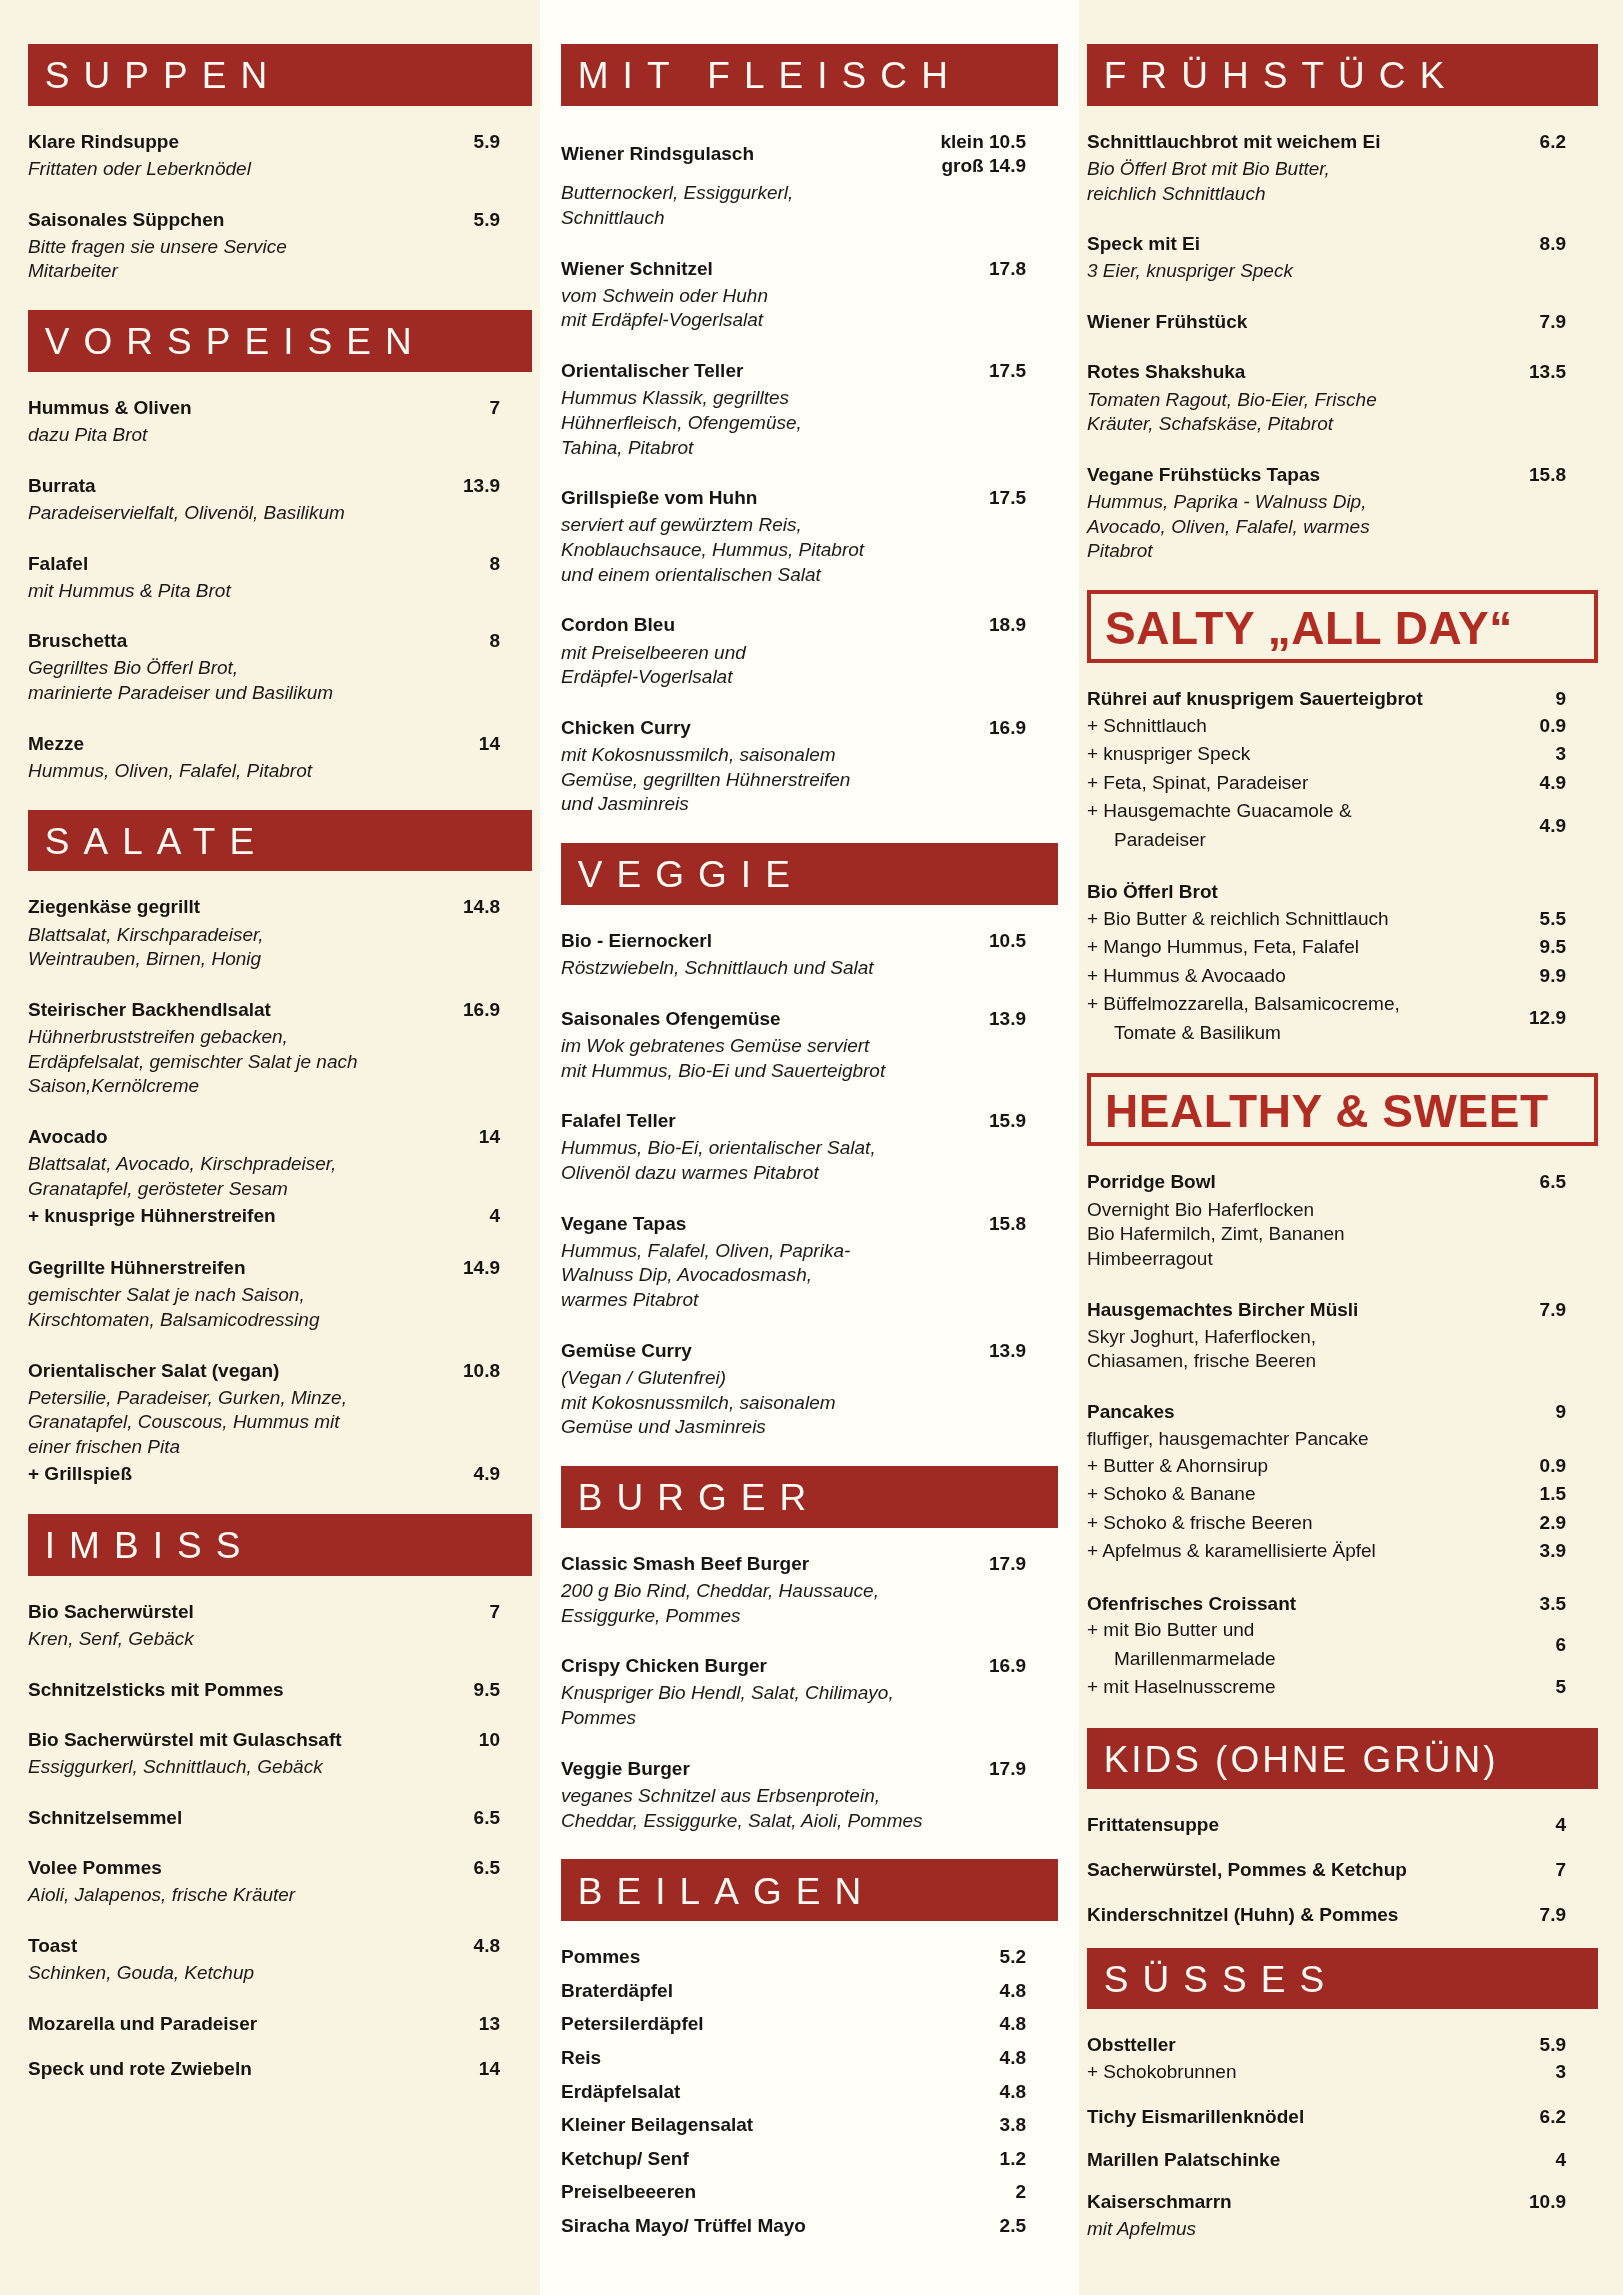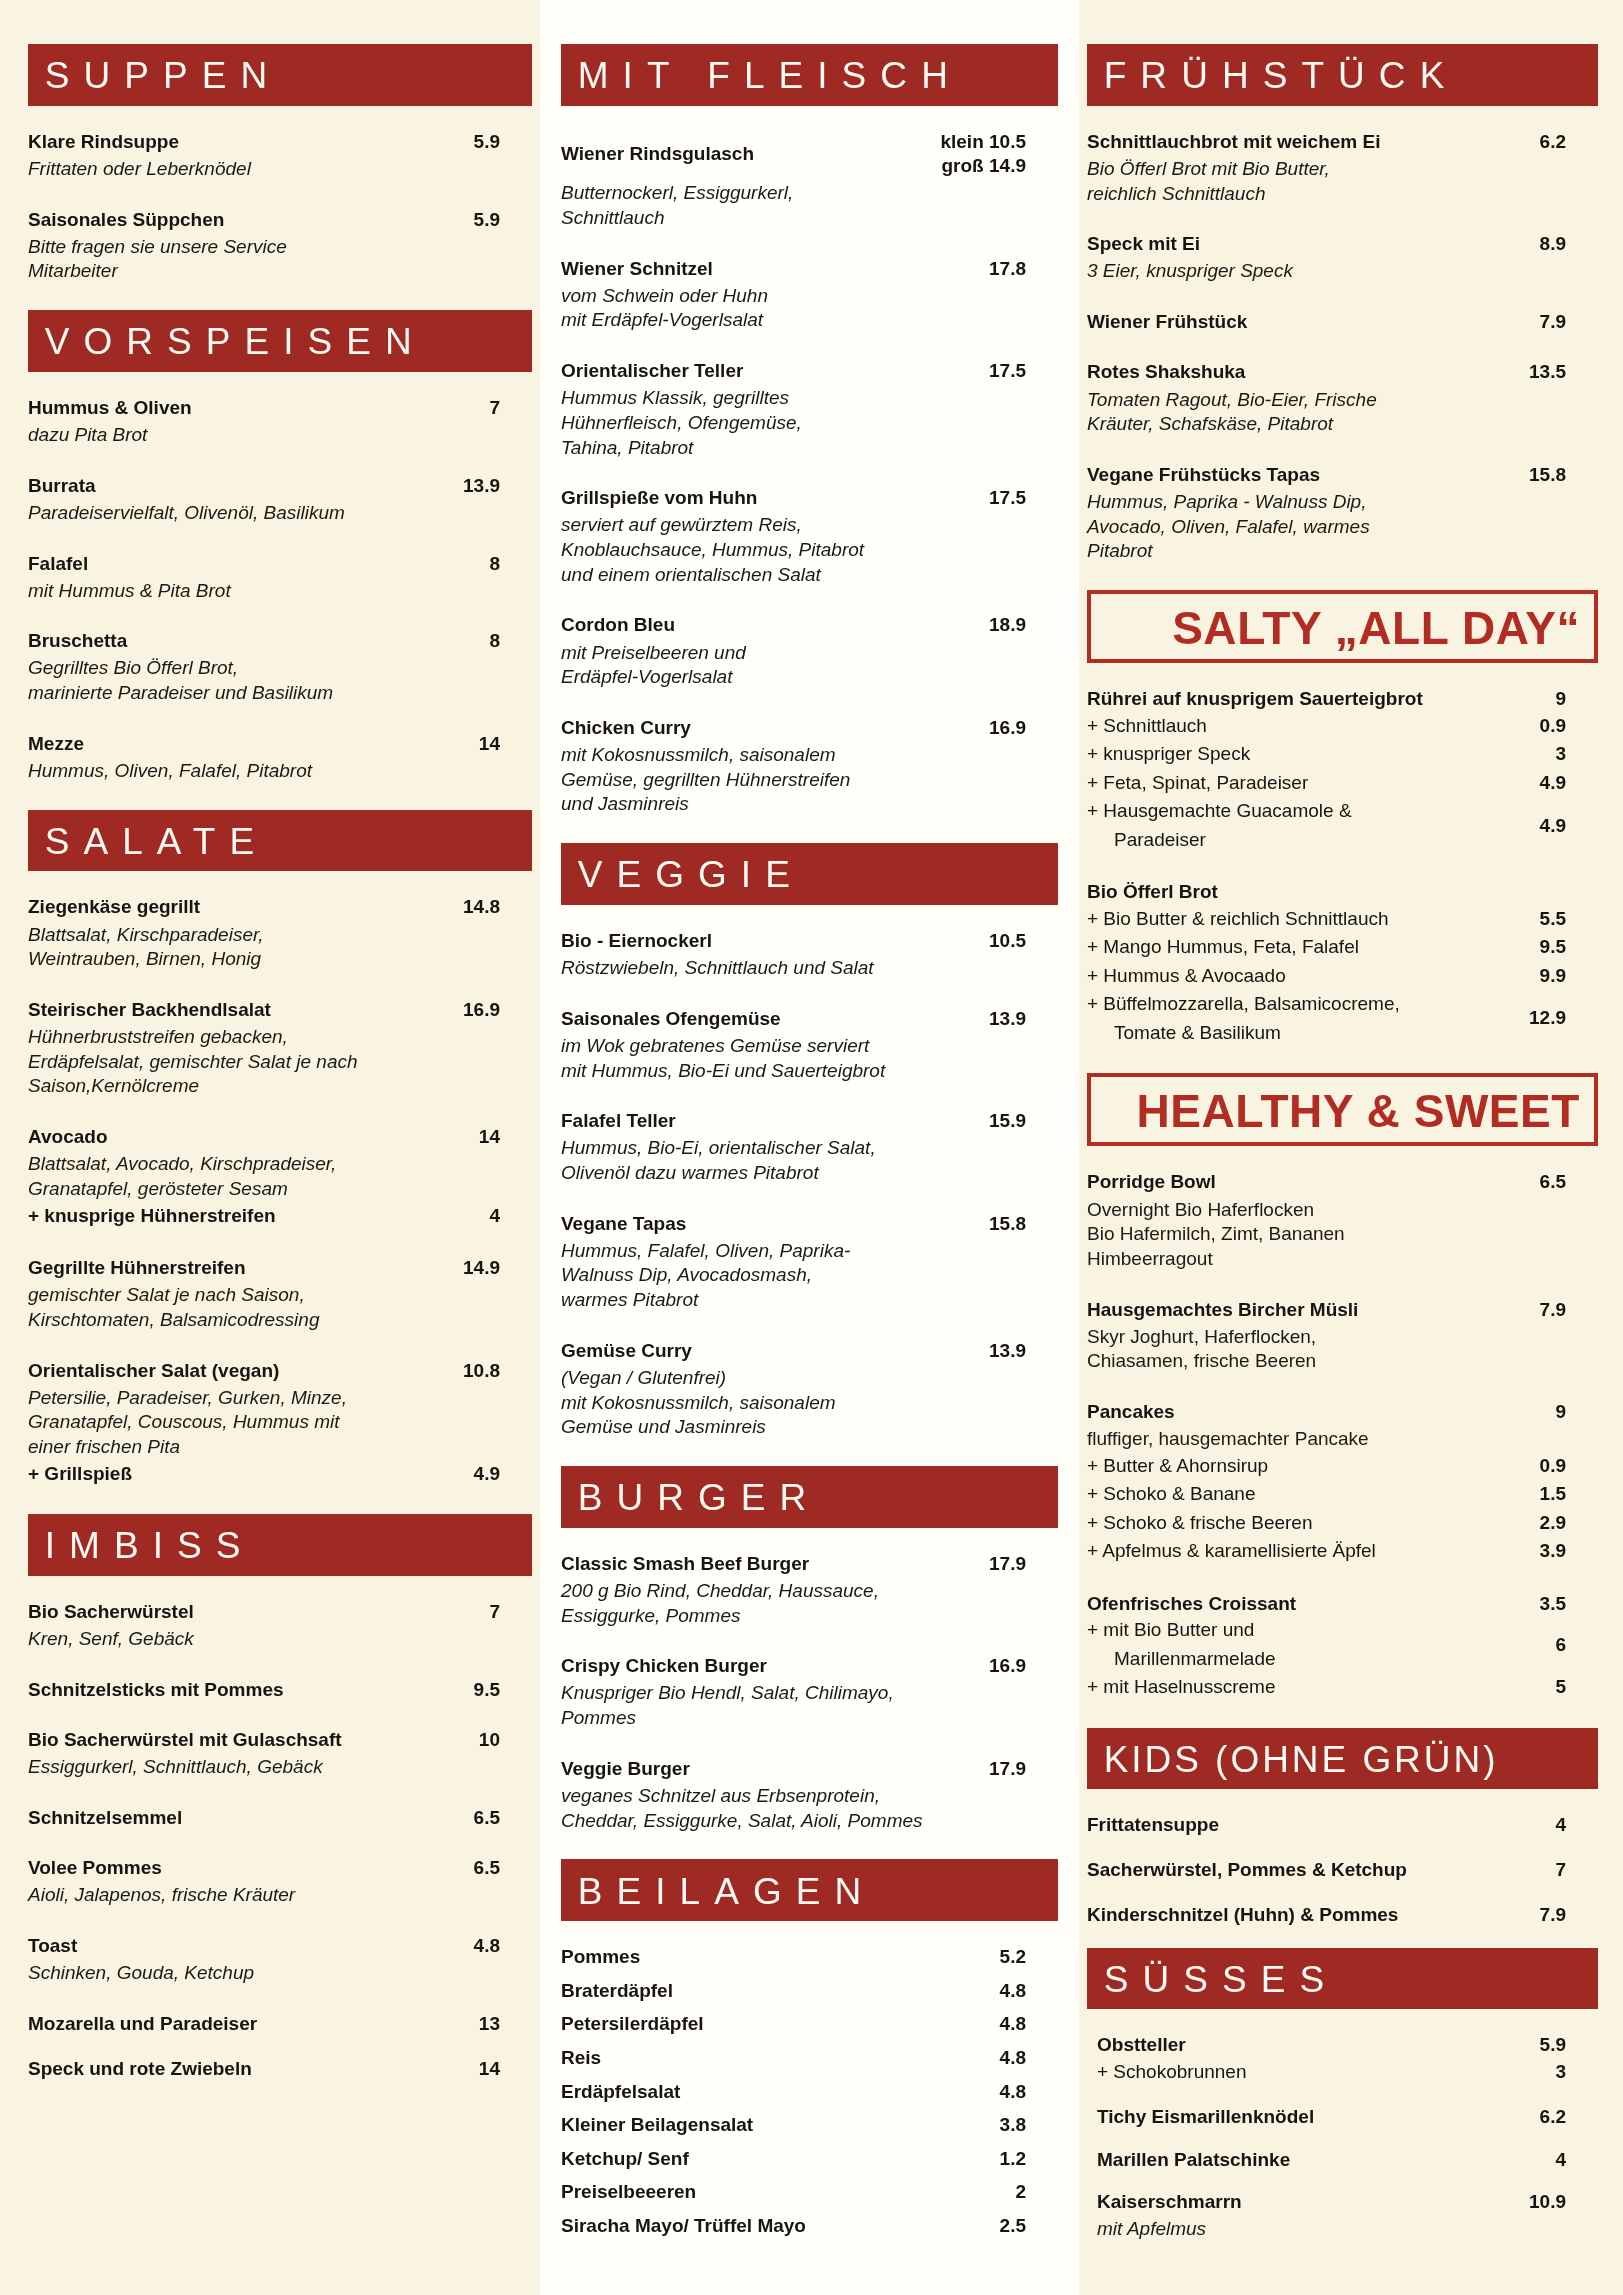--- a/index.html
+++ b/index.html
@@ -25,26 +25,26 @@
     padding:9.3px 16.7px 7.4px;margin-bottom:24px;
   }
   .sec-header.bar-tight{
     background:var(--red);color:var(--bar-text);
     font-size:37px;font-weight:400;letter-spacing:.08em;line-height:1.22;
     padding:9.3px 16.7px 7.4px;margin-bottom:24px;
   }
   .sec-header.boxed{
     border:4.6px solid var(--boxed-red);color:var(--boxed-red);
     font-size:46px;font-weight:700;letter-spacing:.012em;line-height:1.18;
-    padding:6.5px 14px 4.6px;margin-bottom:24px;background:transparent;text-align:right;
+    padding:6.5px 14px 4.6px;margin-bottom:24px;background:transparent;
   }
   .menu-item{margin-bottom:26px;}
   .sec-items.dense .menu-item{margin-bottom:9.3px;}
   .sec-items.cozy .menu-item{margin-bottom:20.4px;}
-  .sec-items.semi .menu-item{margin-bottom:18.5px;margin-left:10px;}
+  .sec-items.semi .menu-item{margin-bottom:18.5px;}
   .row{display:flex;justify-content:space-between;align-items:baseline;gap:14px;padding-right:32px;}
   .row.top{align-items:center;}
   .row.addon{align-items:center;font-weight:400;}
   .iname{font-weight:700;font-size:19px;line-height:1.28;}
   .iprice{font-weight:700;font-size:19px;line-height:1.28;white-space:nowrap;text-align:right;}
   .priceblock{text-align:right;}
   .idesc{font-style:italic;font-size:19px;line-height:1.3;margin-top:2.8px;color:#1c1916;}
   .idesc.plain{font-style:normal;}
   .alabel{font-size:19px;line-height:1.5;}
   .row.addon.bold .alabel,.row.addon.bold .iprice{font-weight:700;}

